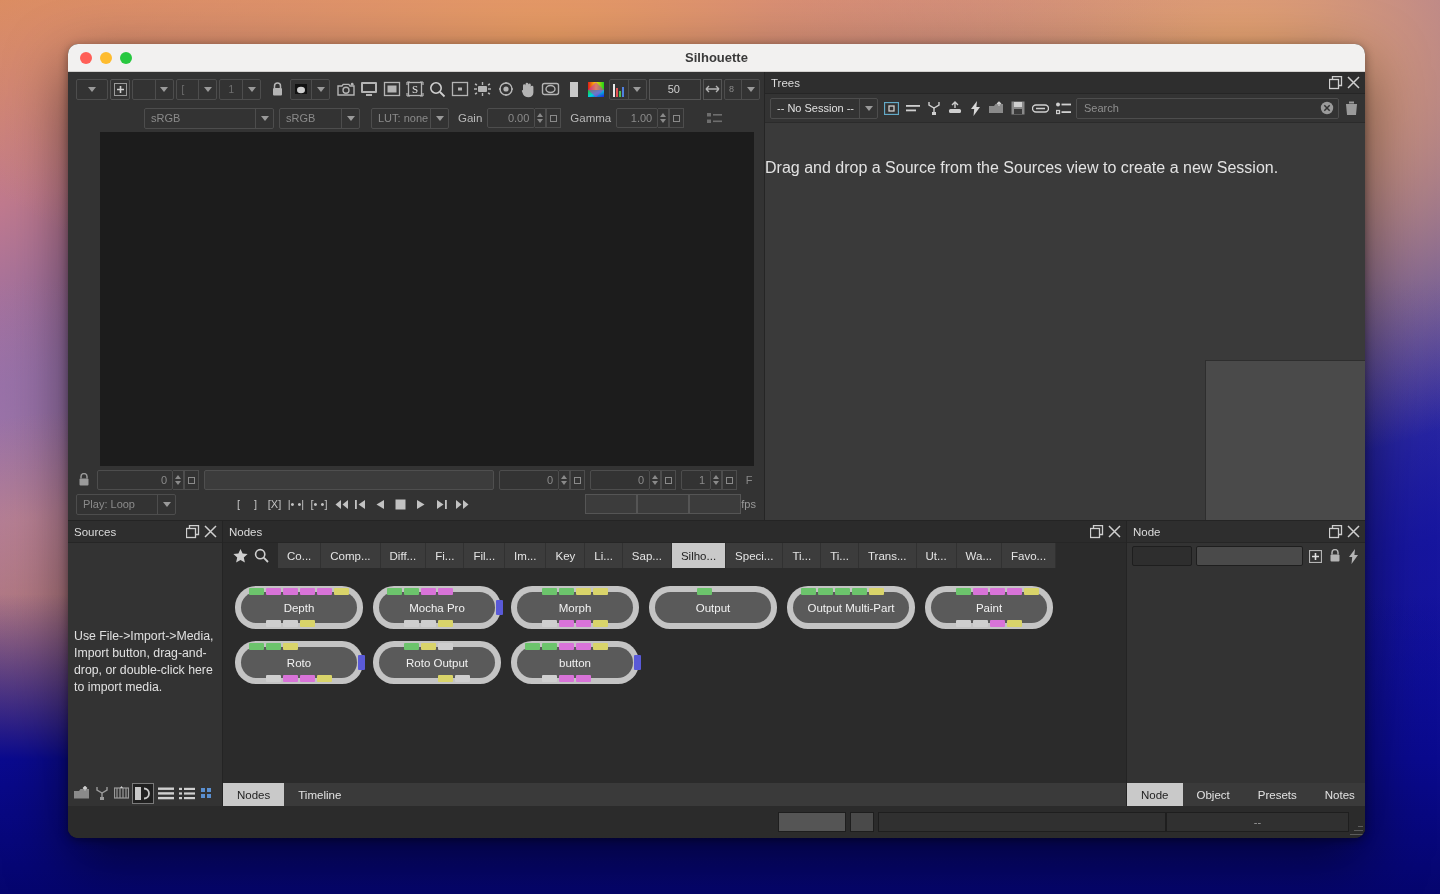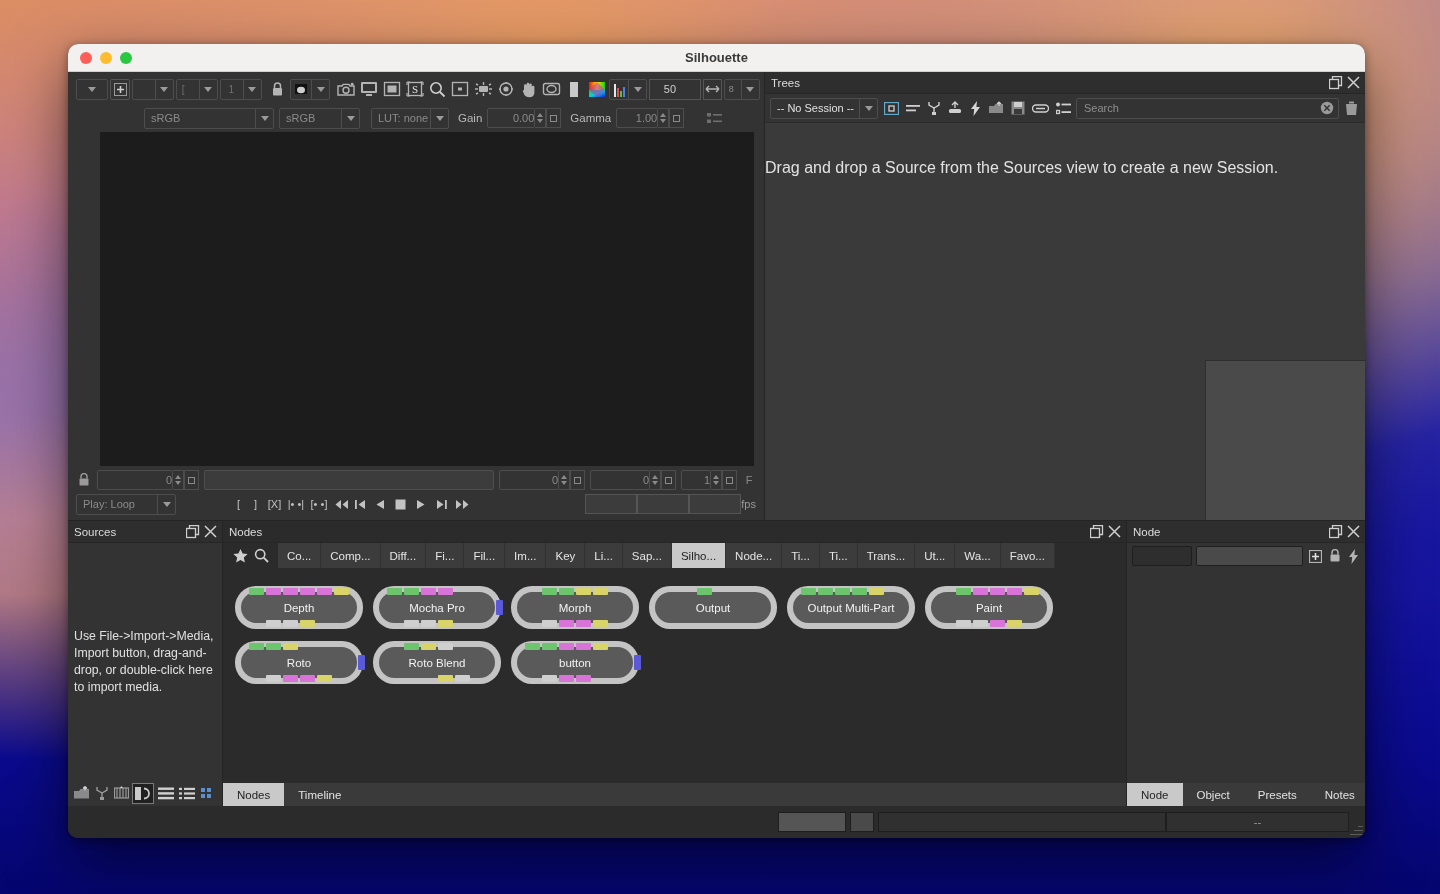--- a/index.html
+++ b/index.html
@@ -75,21 +75,21 @@
     padding: 0 0 0 6px; cursor: default;
   }
   .combo .arrowbox {
     margin-left: auto; width: 18px; height: 100%; border-left: 1px solid #4d4d4d;
     display: flex; align-items: center; justify-content: center;
   }
   .caret { width: 0; height: 0; border-left: 4px solid transparent; border-right: 4px solid transparent; border-top: 5px solid #9a9a9a; }
   .numfield {
     height: 20px; background: #333; border: 1px solid #4d4d4d; border-radius: 2px;
     color: #8b8b8b; font-size: 11px; display: inline-flex; align-items: center;
-    justify-content: flex-end; cursor: text;
+    justify-content: flex-end; padding-right: 5px; cursor: text;
   }
   .spin { width: 11px; height: 20px; display: flex; flex-direction: column; align-items: center; justify-content: center; gap: 2px; background:#333; border:1px solid #4d4d4d; border-left:none;}
   .spin i { width:0;height:0;border-left:3px solid transparent;border-right:3px solid transparent; }
   .spin i.up{border-bottom:4px solid #8a8a8a;}
   .spin i.dn{border-top:4px solid #8a8a8a;}
   .minibox { width:15px;height:20px;background:#333;border:1px solid #4d4d4d;display:inline-flex;align-items:center;justify-content:center;}
   .minibox span{width:7px;height:7px;border:1px solid #8a8a8a;}
 
   
   .panel { display: flex; flex-direction: column; background: #333333; overflow: hidden; }
@@ -361,21 +361,21 @@
               <i style="display:block;width:2px;height:13px;background:#e8e8e8;"></i>
               <i style="display:block;width:2px;height:9px;background:#e05050;"></i>
               <i style="display:block;width:2px;height:6px;background:#50c050;"></i>
               <i style="display:block;width:2px;height:10px;background:#5080e0;"></i>
             </span>
             <span class="arrowbox">
                 <span class="caret"></span>
               </span>
           </div>
 
-          <div class="framed" style="height:21px;width:54px;display:flex;align-items:center;justify-content:center;padding-right:10px;">
+          <div class="framed" style="height:21px;width:54px;display:flex;align-items:center;justify-content:flex-end;padding-right:20px;">
             <span style="font-size:11px;color:#cfcfcf;">50</span>
           </div>
           <div class="tbtn framed" style="width:20px;height:21px;">
             <svg width="15" height="10" viewBox="0 0 15 10">
                 <path d="M1 5h13M1 5l3-3M1 5l3 3M14 5l-3-3M14 5l-3 3" stroke="#b4b4b4" stroke-width="1.4" fill="none"></path>
               </svg>
           </div>
           <div class="combo framed" style="width:38px;padding-left:4px;">
             <span style="font-size:9px;color:#8b8b8b;line-height:8px;">8</span>
             <span class="arrowbox">
@@ -773,21 +773,21 @@
               <div class="cat">Co...</div>
               <div class="cat">Comp...</div>
               <div class="cat">Diff...</div>
               <div class="cat">Fi...</div>
               <div class="cat">Fil...</div>
               <div class="cat">Im...</div>
               <div class="cat">Key</div>
               <div class="cat">Li...</div>
               <div class="cat">Sap...</div>
               <div class="cat active">Silho...</div>
-              <div class="cat">Node...</div>
+              <div class="cat">Speci...</div>
               <div class="cat">Ti...</div>
               <div class="cat">Ti...</div>
               <div class="cat">Trans...</div>
               <div class="cat">Ut...</div>
               <div class="cat">Wa...</div>
               <div class="cat">Favo...</div>
             </div>
         </div>
 
         <div id="nodes-grid">
@@ -935,21 +935,21 @@
                 <span class="port w"></span>
                 <span class="port m"></span>
                 <span class="port m"></span>
                 <span class="port y"></span>
                 <span class="port n"></span>
               </div>
               <span class="sideport"></span>
             </div>
             <div class="node-tile">
               <div class="inner">
-                <span class="label">Roto Blend</span>
+                <span class="label">Roto Output</span>
               </div>
               <div class="ports top">
                 <span class="port n"></span>
                 <span class="port g"></span>
                 <span class="port y"></span>
                 <span class="port w"></span>
                 <span class="port n"></span>
                 <span class="port n"></span>
               </div>
               <div class="ports bot">

